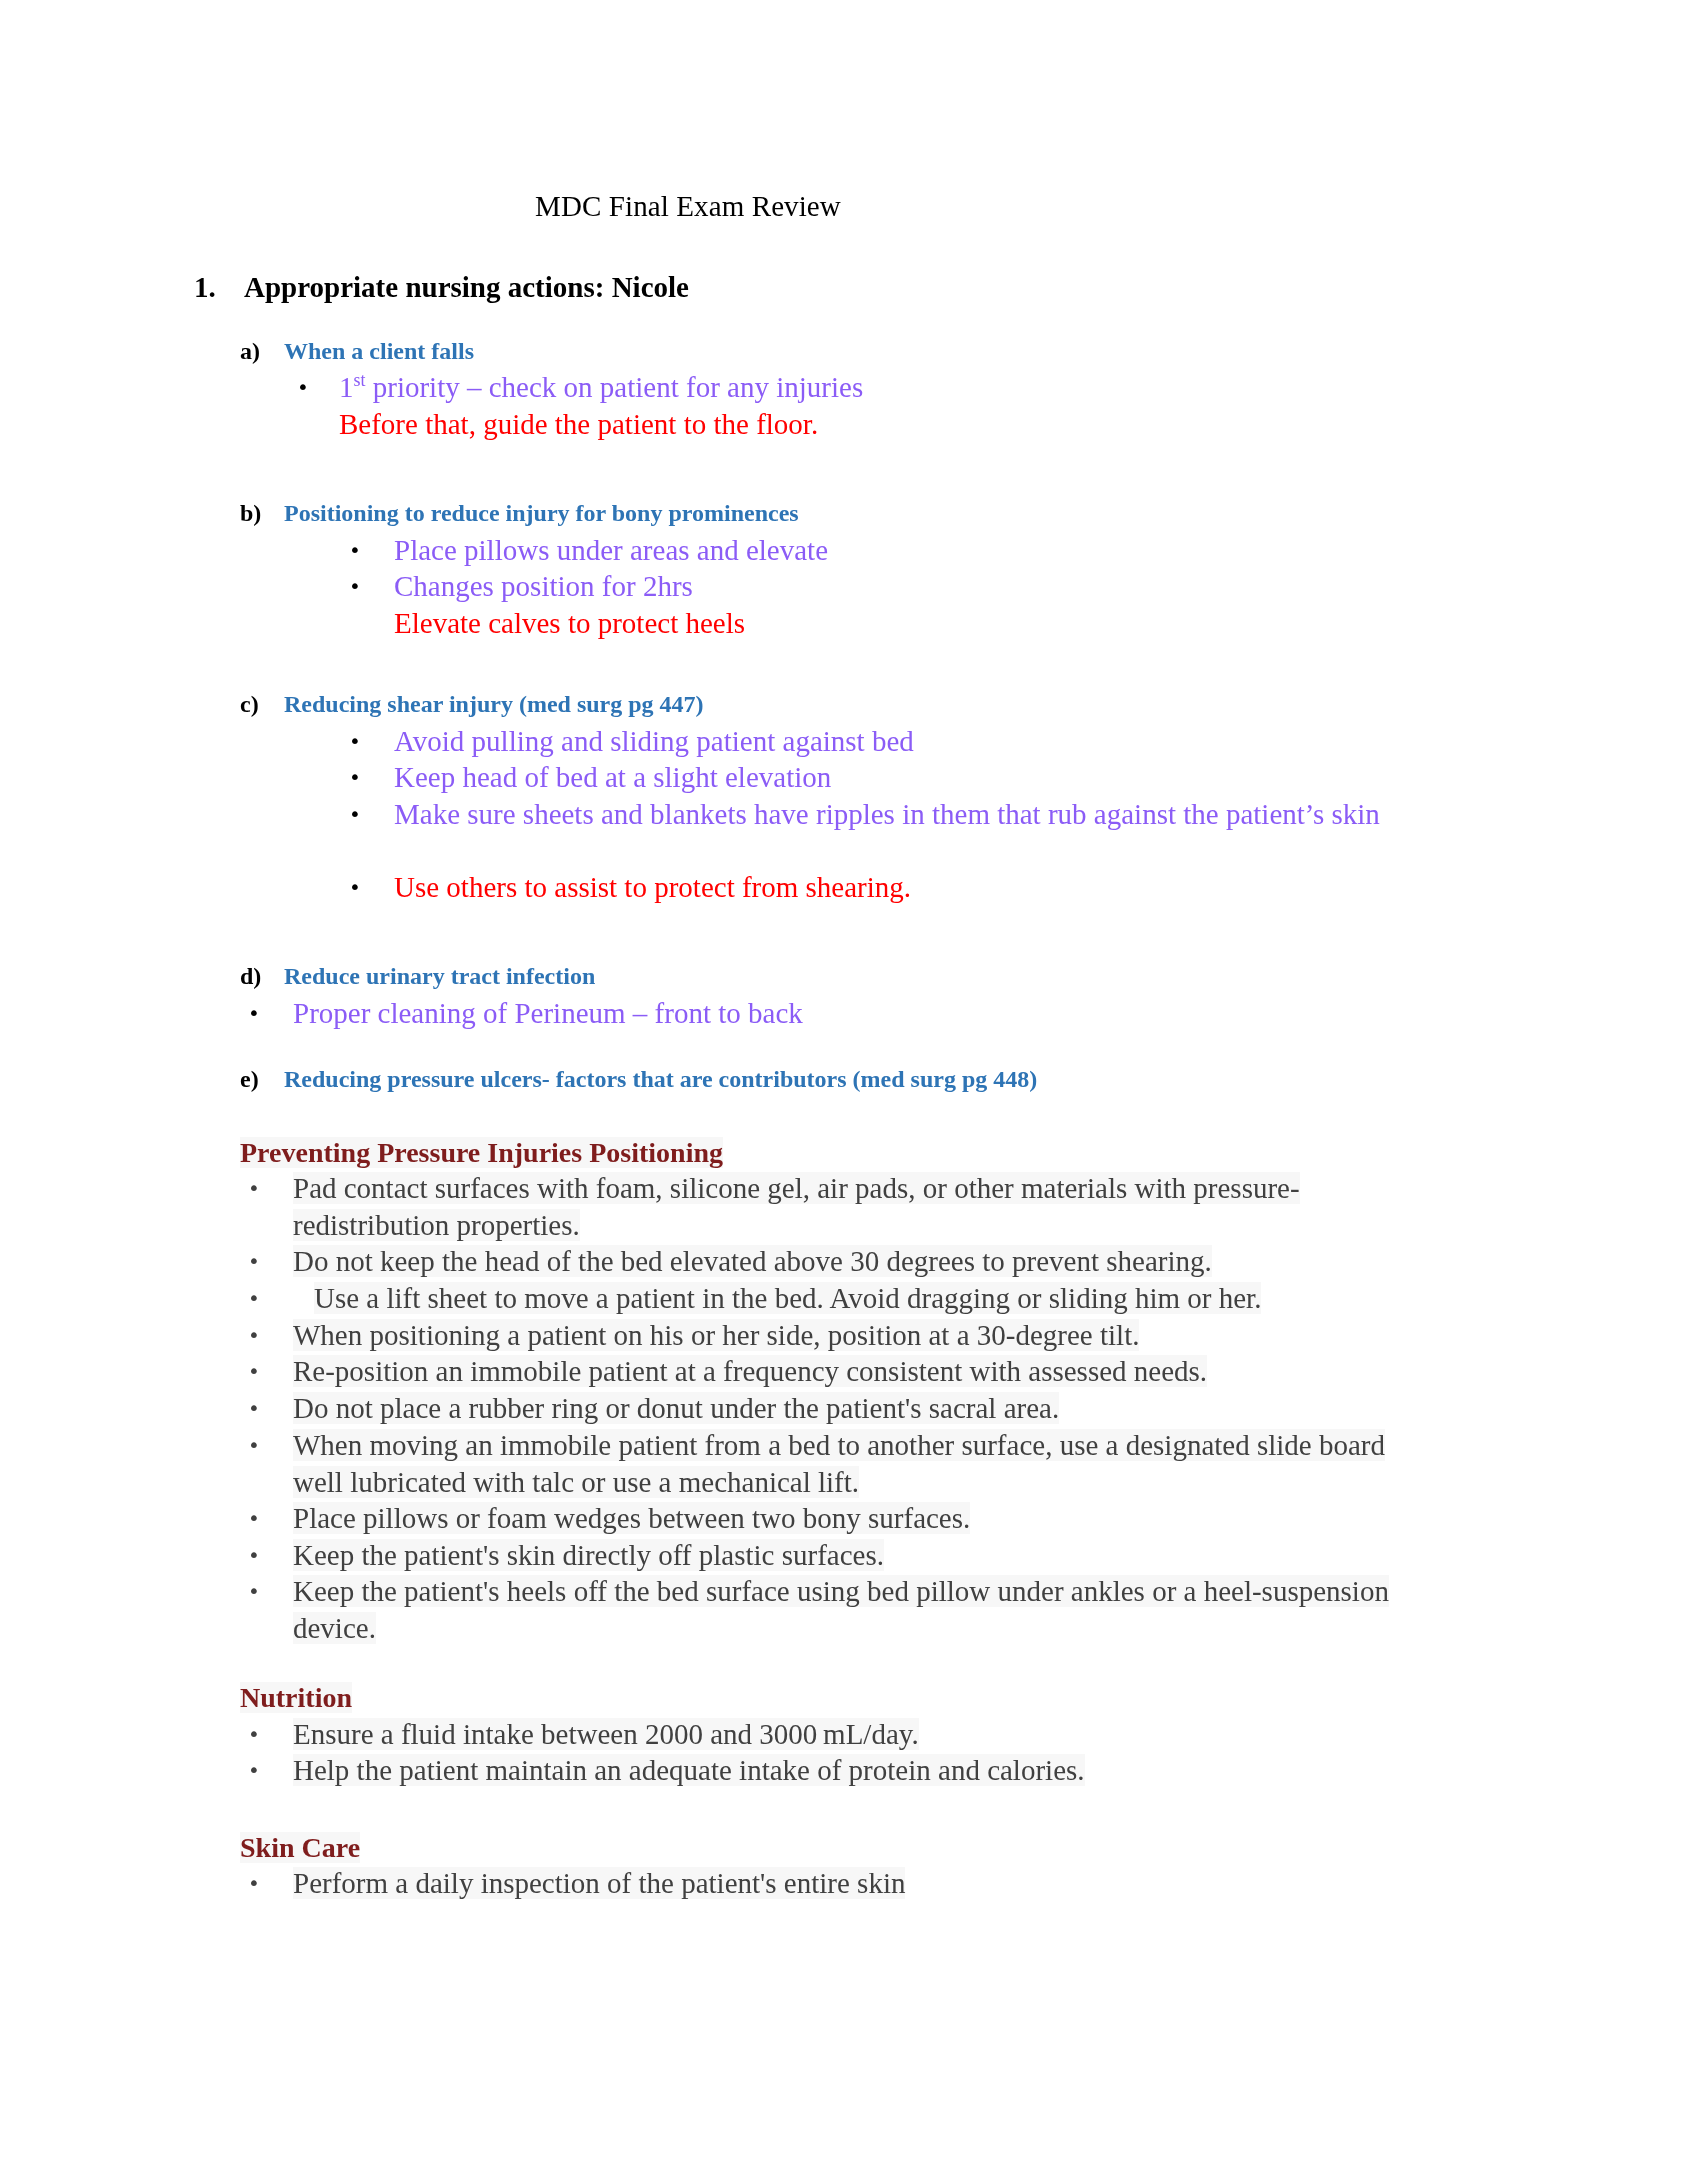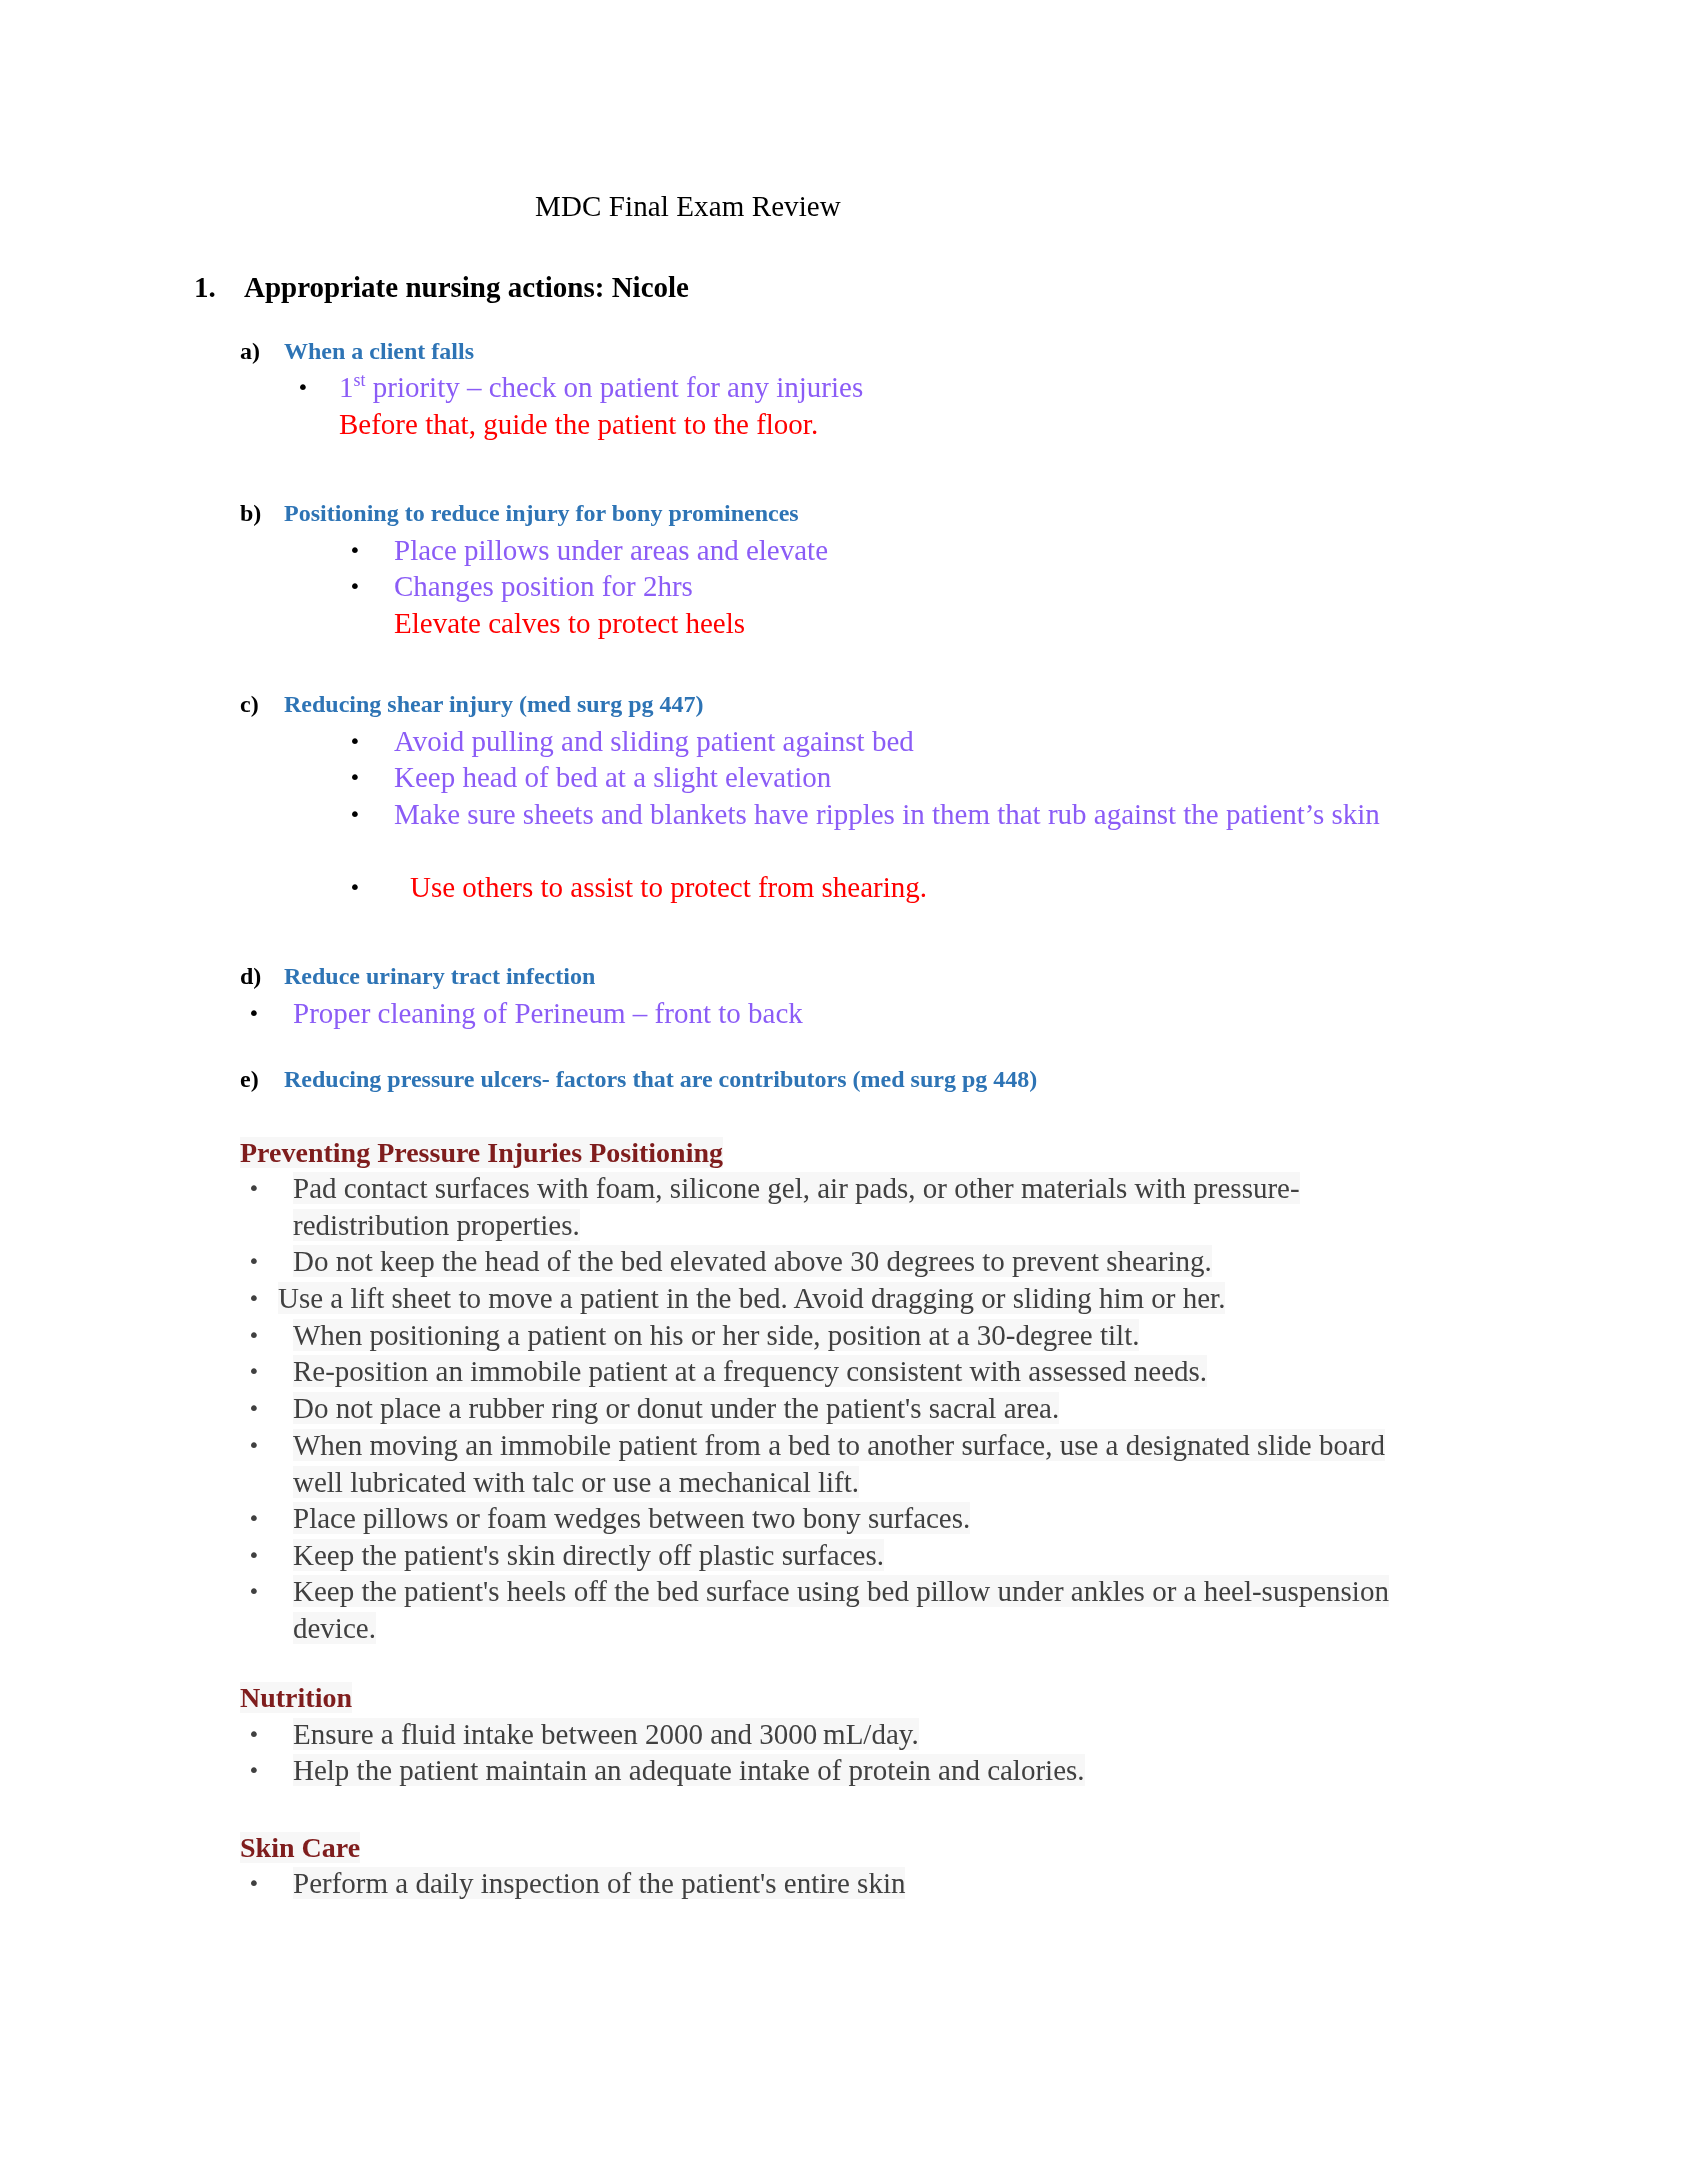--- a/index.html
+++ b/index.html
@@ -172,21 +172,21 @@
   <div class="bullet-row" style="left:349px; top:759px; width:1148px;">
     <span class="dot">•</span>
     <span class="btext black" style="margin-left:45px;">Keep head of bed at a slight elevation</span>
   </div>
   <div class="bullet-row" style="left:349px; top:796px; width:1099px;">
     <span class="dot">•</span>
     <span class="btext black" style="margin-left:45px;">Make sure sheets and blankets have ripples in them that rub against the patient’s skin</span>
   </div>
   <div class="bullet-row" style="left:349px; top:869px; width:1148px;">
     <span class="dot red">•</span>
-    <span class="btext red" style="margin-left:61px;">Use others to assist to protect from shearing.</span>
+    <span class="btext red" style="margin-left:45px;">Use others to assist to protect from shearing.</span>
   </div>
 
   <div class="blk letter-head" style="top:958px;">
     <span class="marker">d)</span><span class="htext">Reduce urinary tract infection</span>
   </div>
   <div class="bullet-row" style="left:248px; top:995px; width:1188px;">
     <span class="dot">•</span>
     <span class="btext black" style="margin-left:45px;font-family:Liberation Serif, serif;">Proper cleaning of Perineum – front to back</span>
   </div>
 
@@ -201,21 +201,21 @@
   <div class="bullet-row grey-body" style="left:248px; top:1170px; width:1183px;">
     <span class="dot">•</span>
     <span class="btext" style="margin-left:45px;"><span class="hl">Pad contact surfaces with foam, silicone gel, air pads, or other materials with pressure-redistribution properties.</span></span>
   </div>
   <div class="bullet-row grey-body" style="left:248px; top:1243px; width:1183px;">
     <span class="dot">•</span>
     <span class="btext" style="margin-left:45px;"><span class="hl"> Do not keep the head of the bed elevated above 30 degrees to prevent shearing.</span></span>
   </div>
   <div class="bullet-row grey-body" style="left:248px; top:1280px; width:1183px;">
     <span class="dot">•</span>
-    <span class="btext" style="margin-left:30px;"><span class="hl">Use a lift sheet to move a patient in the bed. Avoid dragging or sliding him or her.</span></span>
+    <span class="btext" style="margin-left:66px;"><span class="hl">Use a lift sheet to move a patient in the bed. Avoid dragging or sliding him or her.</span></span>
   </div>
   <div class="bullet-row grey-body" style="left:248px; top:1317px; width:1183px;">
     <span class="dot">•</span>
     <span class="btext" style="margin-left:45px;"><span class="hl">When positioning a patient on his or her side, position at a 30-degree tilt.</span></span>
   </div>
   <div class="bullet-row grey-body" style="left:248px; top:1353px; width:1183px;">
     <span class="dot">•</span>
     <span class="btext" style="margin-left:45px;"><span class="hl">Re-position an immobile patient at a frequency consistent with assessed needs.</span></span>
   </div>
   <div class="bullet-row grey-body" style="left:248px; top:1390px; width:1183px;">

